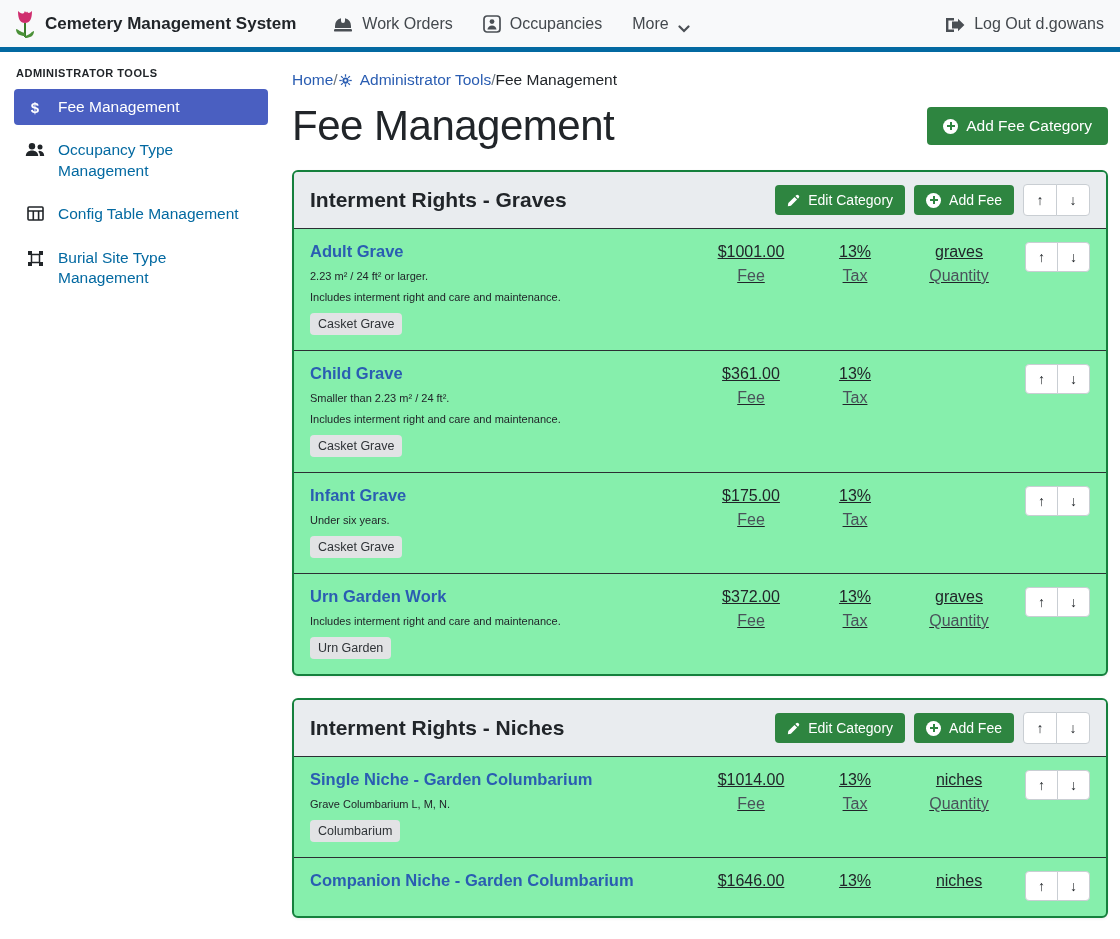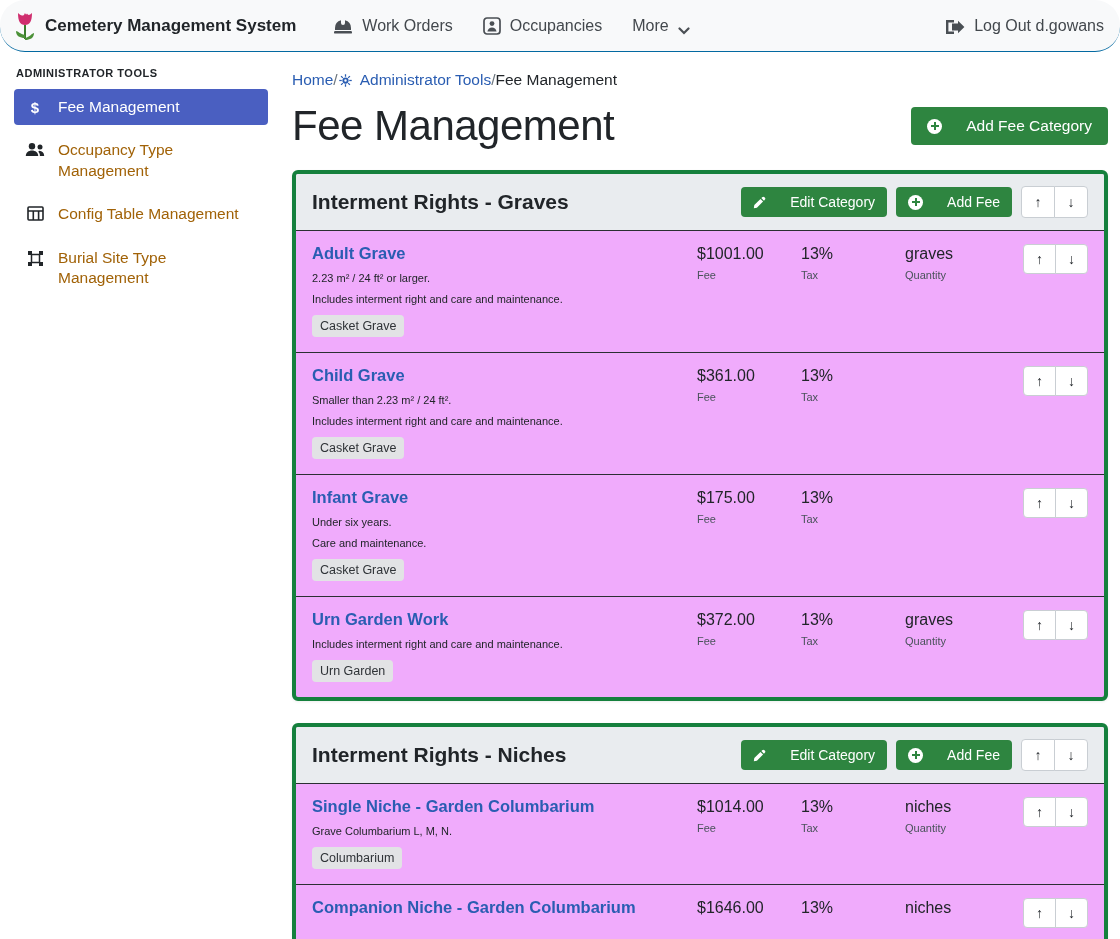--- a/index.html
+++ b/index.html
@@ -4,83 +4,83 @@
 <style>
   :root{--green:#2e8540;--indigo:#4a5fc1;--link:#2a5db2;}
   *{box-sizing:border-box;margin:0;padding:0;}
   html,body{width:1120px;}
   body{height:939px;overflow:hidden;background:#fff;color:#212529;
        font-family:"Liberation Sans","DejaVu Sans",sans-serif;font-size:15px;}
   button{font-family:inherit;}
   a{text-decoration:none;}
 
   
-  .navbar{height:52px;background:#f8f9fa;border-bottom:1px solid #0369a1;
-          display:flex;align-items:center;padding:0 14px;border-radius:25px;}
+  .navbar{height:52px;background:#f8f9fa;border-bottom:5px solid #0369a1;
+          display:flex;align-items:center;padding:0 14px;}
   .brand{display:flex;align-items:center;gap:9px;font-weight:700;font-size:17px;color:#212529;cursor:pointer;}
   .nav-links{display:flex;align-items:center;margin-left:22px;}
   .nav-link{display:flex;align-items:flex-end;gap:9px;padding:8px 15px;font-size:16px;color:#43484d;cursor:pointer;}
   .nav-icon{display:inline-flex;color:#4a4f54;}
   .nav-right{margin-left:auto;padding-right:2px;}
 
   
   .app{display:flex;align-items:flex-start;}
   .sidebar{width:280px;flex-shrink:0;padding:13px 12px 0 14px;}
   .sidebar-heading{font-size:11px;font-weight:700;letter-spacing:.5px;text-transform:uppercase;
                    color:#212529;margin:2px 0 10px 2px;}
   .side-item{display:flex;align-items:flex-start;gap:13px;padding:8px 11px;border-radius:4px;
-             font-size:15.5px;line-height:1.32;cursor:pointer;margin-bottom:7px;color:#a16207;}
+             font-size:15.5px;line-height:1.32;cursor:pointer;margin-bottom:7px;color:#0369a1;}
   .side-item .side-icon{flex:0 0 20px;display:flex;justify-content:center;margin-top:2px;color:#212529;}
   .side-item.active{background:var(--indigo);color:#fff;}
   .side-item.active .side-icon{color:#fff;}
   .dollar{font-weight:700;font-size:15px;line-height:1.2;}
 
   .main{flex:1;min-width:0;padding:13px 12px 0;}
 
   
   .breadcrumb{display:flex;align-items:center;font-size:15.5px;margin-top:6px;}
   .breadcrumb a{color:var(--link);cursor:pointer;display:inline-flex;align-items:center;gap:7px;}
   .crumb-sep{color:#6c757d;}
   .crumb-current{color:#212529;}
   .title-row{display:flex;align-items:center;justify-content:space-between;margin:13px 0 20px;}
   .page-title{font-size:42px;font-weight:500;letter-spacing:-.5px;}
 
   
-  .btn{border:none;cursor:pointer;display:inline-flex;align-items:center;gap:24px;border-radius:4px;}
+  .btn{border:none;cursor:pointer;display:inline-flex;align-items:center;gap:8px;border-radius:4px;}
   .btn-green{background:var(--green);color:#fff;}
   .btn-lg{padding:10px 16px;font-size:15.5px;}
   .btn-sm{padding:7px 12px;font-size:14px;}
   .plus-circle{width:15px;height:15px;border-radius:50%;background:#fff;position:relative;display:inline-block;}
   .plus-circle::before,.plus-circle::after{content:"";position:absolute;background:var(--green);
       left:50%;top:50%;transform:translate(-50%,-50%);}
   .plus-circle::before{width:8px;height:2px;}
   .plus-circle::after{width:2px;height:8px;}
   .btn-group{display:inline-flex;}
   .btn-arrow{width:34px;height:32px;background:#fff;border:1px solid #c9ced3;color:#212529;
              font-size:14px;cursor:pointer;display:inline-flex;align-items:center;justify-content:center;}
   .btn-group .btn-arrow:first-child{border-radius:4px 0 0 4px;}
   .btn-group .btn-arrow:last-child{border-radius:0 4px 4px 0;margin-left:-1px;}
 
   
-  .card{border:4px solid #15803d;border-radius:6px;margin-bottom:22px;background:#f0abfc;
+  .card{border:2px solid #15803d;border-radius:6px;margin-bottom:22px;background:#86efac;
         box-shadow:0 1px 3px rgba(0,0,0,.07);overflow:hidden;}
   .card-header{background:#e9ecef;display:flex;align-items:center;padding:12px 16px;}
   .card-title{font-size:21px;font-weight:600;}
   .card-actions{margin-left:auto;display:flex;align-items:center;gap:9px;}
 
   
   .fee-row{display:flex;align-items:flex-start;padding:13px 16px 15px;border-top:1px solid #2b2f33;}
   .fee-main{flex:1;min-width:0;padding-right:8px;}
   .fee-name{display:inline-block;color:var(--link);font-size:16.5px;font-weight:700;margin-bottom:9px;cursor:pointer;}
   .fee-desc{font-size:11px;margin-bottom:9px;}
   .badge{display:inline-block;background:#e2e3e5;color:#2f3337;border-radius:4px;
          padding:4px 8px;font-size:12.5px;margin-top:1px;}
-  .stat{width:104px;text-align:left;padding-top:1px;}
+  .stat{width:104px;text-align:center;padding-top:1px;text-decoration:underline;}
   .stat-value{font-size:16px;margin-bottom:6px;}
-  .stat-label{font-size:11px;color:#49525a;}
+  .stat-label{font-size:16px;color:#49525a;}
   .row-arrows{margin-left:14px;}
   .row-arrows .btn-arrow{width:33px;height:30px;}
 </style>
 </head>
 <body>
 
 <header class="navbar">
   <a class="brand">
     <span style="display:inline-flex;">
       <svg width="22" height="30" viewBox="0 0 22 30">
@@ -301,21 +301,20 @@
         <span>↓</span>
       </button>
     </div>
   </div>
 
   <div class="fee-row">
     <div class="fee-main">
       <a class="fee-name">Infant Grave</a>
       <div>
                   <div class="fee-desc">Under six years.</div>
-                  <div class="fee-desc">Care and maintenance.</div>
                 </div>
       <div><span class="badge">Casket Grave</span></div>
     </div>
     <div class="stat">
       <div class="stat-value">$175.00</div>
       <div class="stat-label">Fee</div>
     </div>
     <div class="stat">
       <div class="stat-value">13%</div>
       <div class="stat-label">Tax</div>

